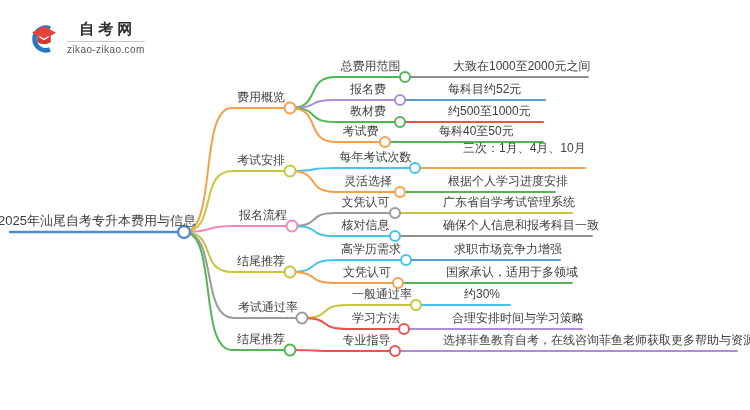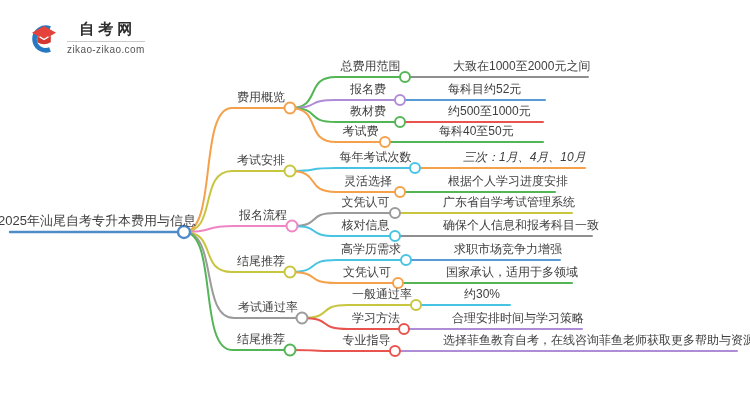--- a/index.html
+++ b/index.html
@@ -92,21 +92,21 @@
       <div class="node-label" style="left: 370.5px; top: 58px;">总费用范围</div>
       <div class="value-label" style="left: 453px; top: 58px;">大致在1000至2000元之间</div>
       <div class="node-label" style="left: 368px; top: 81px;">报名费</div>
       <div class="value-label" style="left: 448px; top: 81px;">每科目约52元</div>
       <div class="node-label" style="left: 368px; top: 103px;">教材费</div>
       <div class="value-label" style="left: 448px; top: 103px;">约500至1000元</div>
       <div class="node-label" style="left: 360.5px; top: 123px;">考试费</div>
       <div class="value-label" style="left: 413px; top: 123px; margin-left: 26px;">每科40至50元</div>
       <div class="node-label" style="left: 261px; top: 152px; text-align: center;">考试安排</div>
       <div class="node-label" style="left: 375.5px; top: 149px;">每年考试次数</div>
-      <div class="value-label" style="left: 463px; top: 149px; font-style: italic;">三次：1月、4月、10月</div>
+      <div class="value-label" style="left: 463px; top: 140px;">三次：1月、4月、10月</div>
       <div class="node-label" style="left: 368px; top: 173px;">灵活选择</div>
       <div class="value-label" style="left: 448px; top: 173px;">根据个人学习进度安排</div>
       <div class="node-label" style="left: 263px; top: 207px;">报名流程</div>
       <div class="node-label" style="left: 365.5px; top: 194px;">文凭认可</div>
       <div class="value-label" style="left: 443px; top: 194px;">广东省自学考试管理系统</div>
       <div class="node-label" style="left: 365.5px; top: 217px;">核对信息</div>
       <div class="value-label" style="left: 443px; top: 217px;">确保个人信息和报考科目一致</div>
       <div class="node-label" style="left: 261px; top: 253px;">结尾推荐</div>
       <div class="node-label" style="left: 371px; top: 241px;">高学历需求</div>
       <div class="value-label" style="left: 454px; top: 241px;">求职市场竞争力增强</div>

